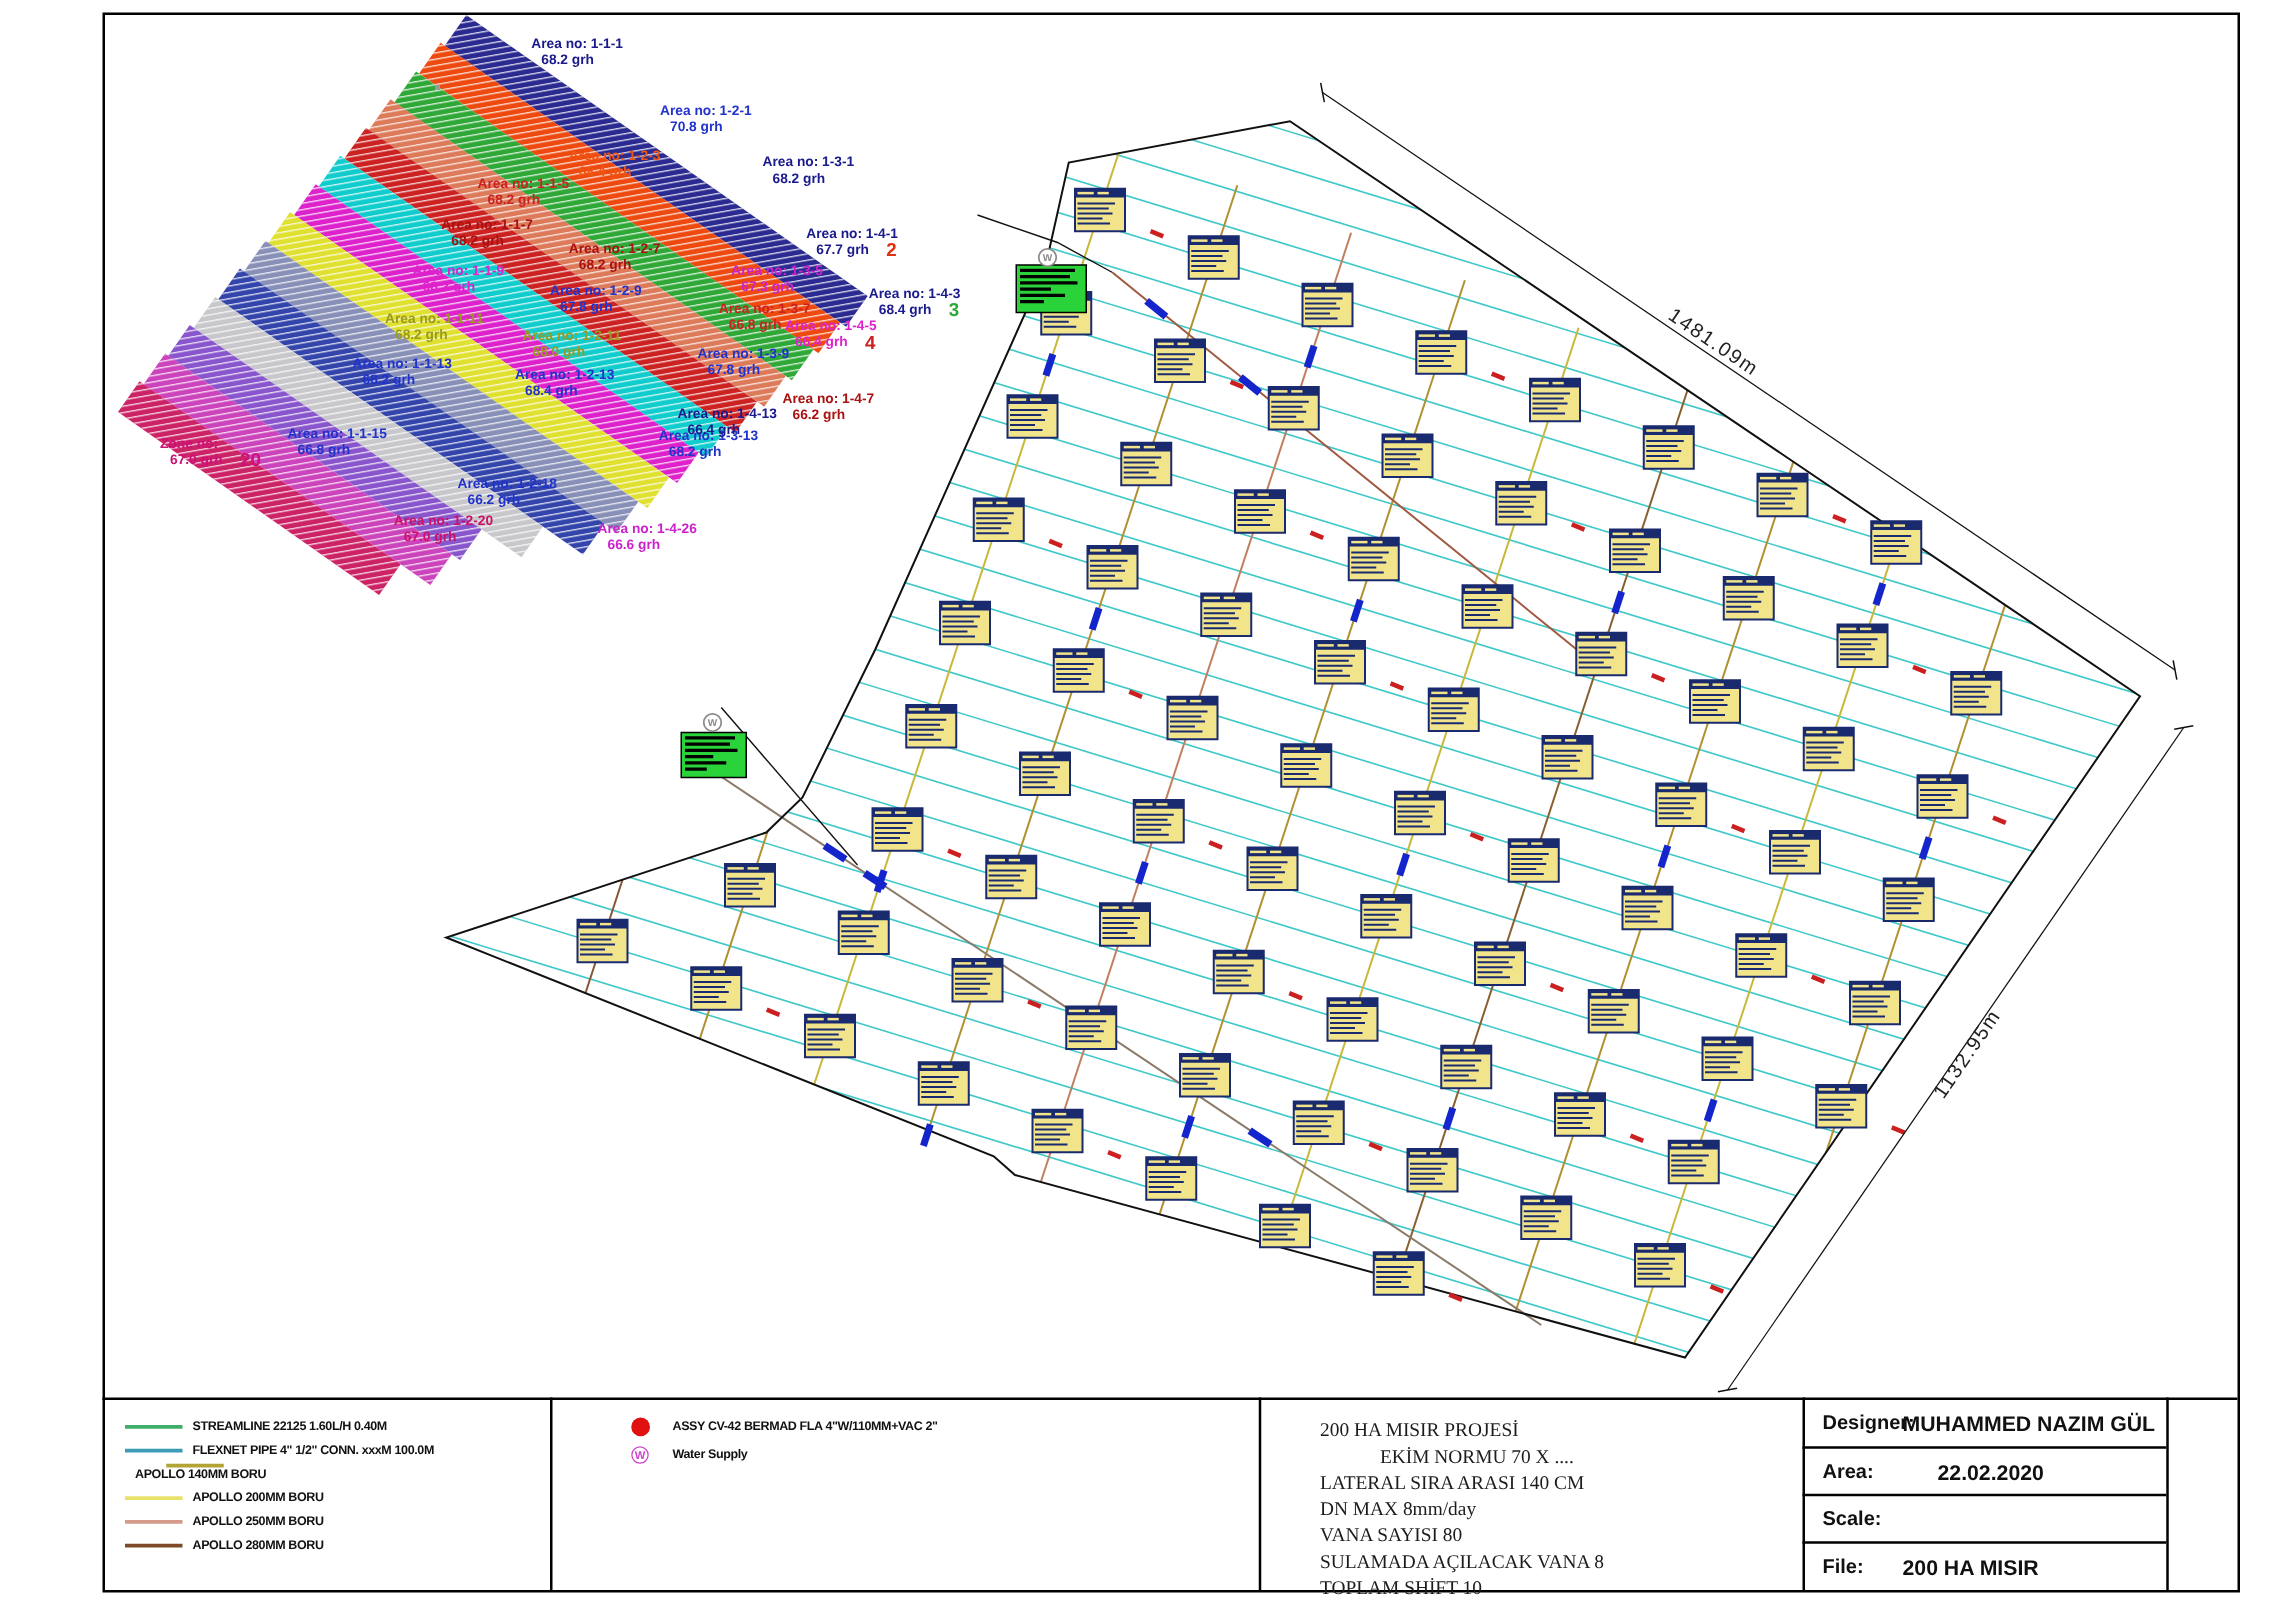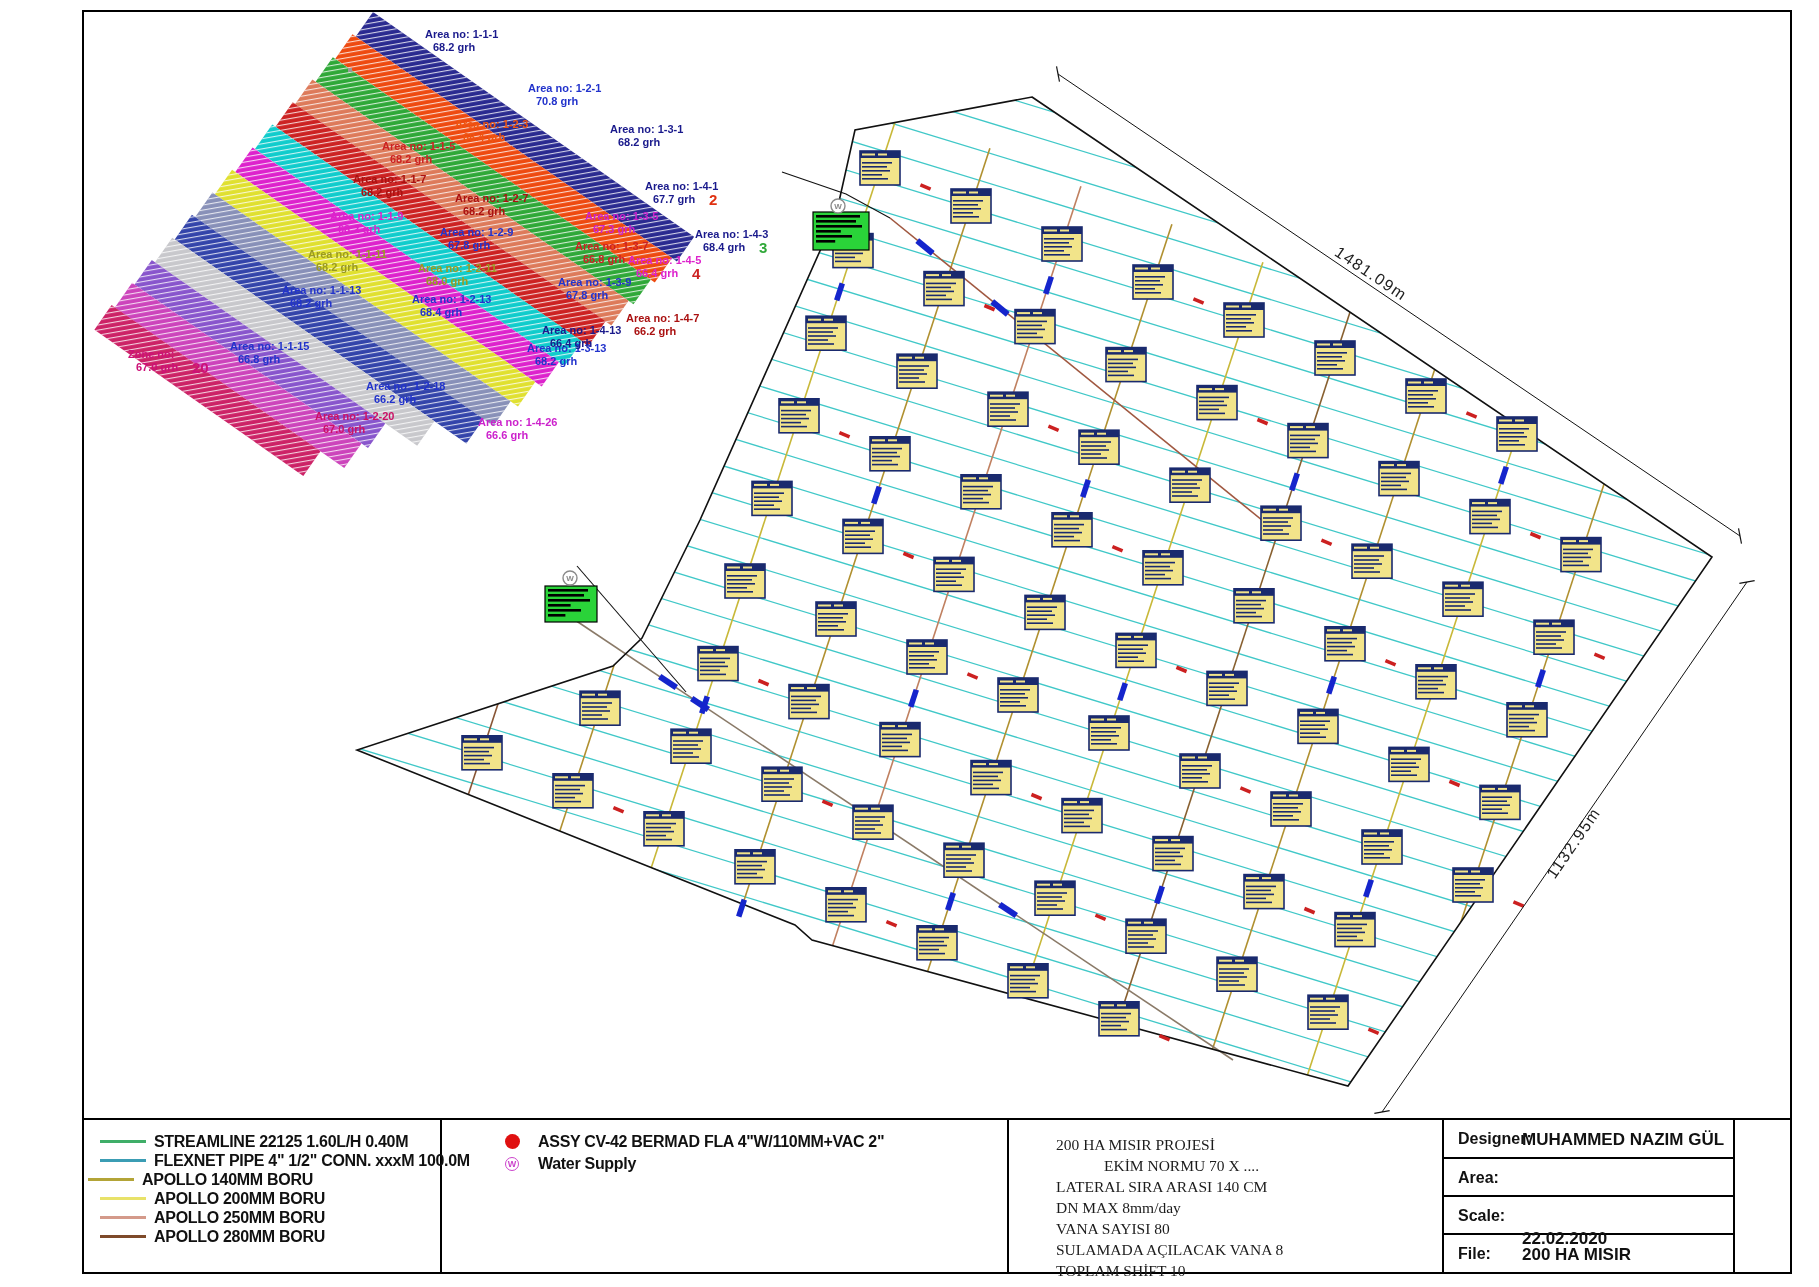--- a/index.html
+++ b/index.html
@@ -4,21 +4,21 @@
 <style>
   html,body{margin:0;padding:0;background:#fff;}
   .sheet{position:relative;width:1819px;height:1287px;background:#ffffff;overflow:hidden;
          font-family:"Liberation Sans",sans-serif;color:#111;}
   #plan{position:absolute;left:0;top:0;}
   .frame{position:absolute;left:82px;top:10px;width:1706px;height:1260px;border:2px solid #000;pointer-events:none;}
   .hline{position:absolute;border-top:2px solid #000;height:0;}
   .vline{position:absolute;border-left:2px solid #000;width:0;}
   .leg-row{position:absolute;display:flex;align-items:center;height:17px;}
   .leg-line{display:inline-block;width:46px;height:3px;margin-right:8px;}
-  .leg-label{font-weight:bold;font-size:16px;letter-spacing:-0.3px;white-space:nowrap;}
+  .leg-label{font-weight:bold;font-size:10px;letter-spacing:-0.3px;white-space:nowrap;}
   .sym-row{position:absolute;display:flex;align-items:center;height:17px;}
   .dot{width:15px;height:15px;border-radius:50%;margin-right:18px;}
   .wsym{width:14px;height:14px;border-radius:50%;margin-right:19px;display:flex;align-items:center;justify-content:center;
         font-size:9px;font-weight:bold;box-sizing:border-box;}
   .pline{position:absolute;left:1056px;width:380px;font-family:"Liberation Serif",serif;font-size:15.5px;
          white-space:nowrap;color:#1c1c1c;}
   .tb-label{position:absolute;left:1458px;font-weight:bold;font-size:16px;}
   .tb-value{position:absolute;left:1522px;font-weight:bold;font-size:17px;white-space:nowrap;}
 </style>
 </head>
@@ -1195,21 +1195,21 @@
   <div class="vline" style="left:1733px;top:1118px;height:154px;"></div>
 
   <div class="leg-row" style="left:100px;top:1133px;">
     <span class="leg-line" style="background: rgb(63, 174, 104);"></span>
     <span class="leg-label">STREAMLINE 22125 1.60L/H 0.40M</span>
   </div>
   <div class="leg-row" style="left:100px;top:1152px;">
     <span class="leg-line" style="background: rgb(59, 157, 180);"></span>
     <span class="leg-label">FLEXNET PIPE 4" 1/2" CONN. xxxM 100.0M</span>
   </div>
-  <div class="leg-row" style="left:88px;top:1171px;">
+  <div class="leg-row" style="left:108px;top:1171px;flex-direction:column;">
     <span class="leg-line" style="background: rgb(179, 164, 55);"></span>
     <span class="leg-label">APOLLO 140MM BORU</span>
   </div>
   <div class="leg-row" style="left:100px;top:1190px;">
     <span class="leg-line" style="background: rgb(232, 226, 105);"></span>
     <span class="leg-label">APOLLO 200MM BORU</span>
   </div>
   <div class="leg-row" style="left:100px;top:1209px;">
     <span class="leg-line" style="background: rgb(212, 154, 138);"></span>
     <span class="leg-label">APOLLO 250MM BORU</span>
@@ -1236,19 +1236,19 @@
   <div class="pline" style="top:1241px;">SULAMADA AÇILACAK VANA 8</div>
   <div class="pline" style="top:1262px;">TOPLAM SHİFT 10</div>
 
   <div class="hline" style="left:1442px;top:1157px;width:291px;"></div>
   <div class="hline" style="left:1442px;top:1195px;width:291px;"></div>
   <div class="hline" style="left:1442px;top:1233px;width:291px;"></div>
 
   <div class="tb-label" style="top:1130px;">Designer:</div>
   <div class="tb-value" style="top:1130px;">MUHAMMED NAZIM GÜL</div>
   <div class="tb-label" style="top:1169px;">Area:</div>
-  <div class="tb-value" style="top:1229px;">22.02.2020</div>
+  <div class="tb-value" style="top:1169px;margin-left:28px;">22.02.2020</div>
   <div class="tb-label" style="top:1207px;">Scale:</div>
   <div class="tb-value" style="top:1207px;"></div>
   <div class="tb-label" style="top:1245px;">File:</div>
   <div class="tb-value" style="top:1245px;">200 HA MISIR</div>
 
 </div>
 
 </body></html>

